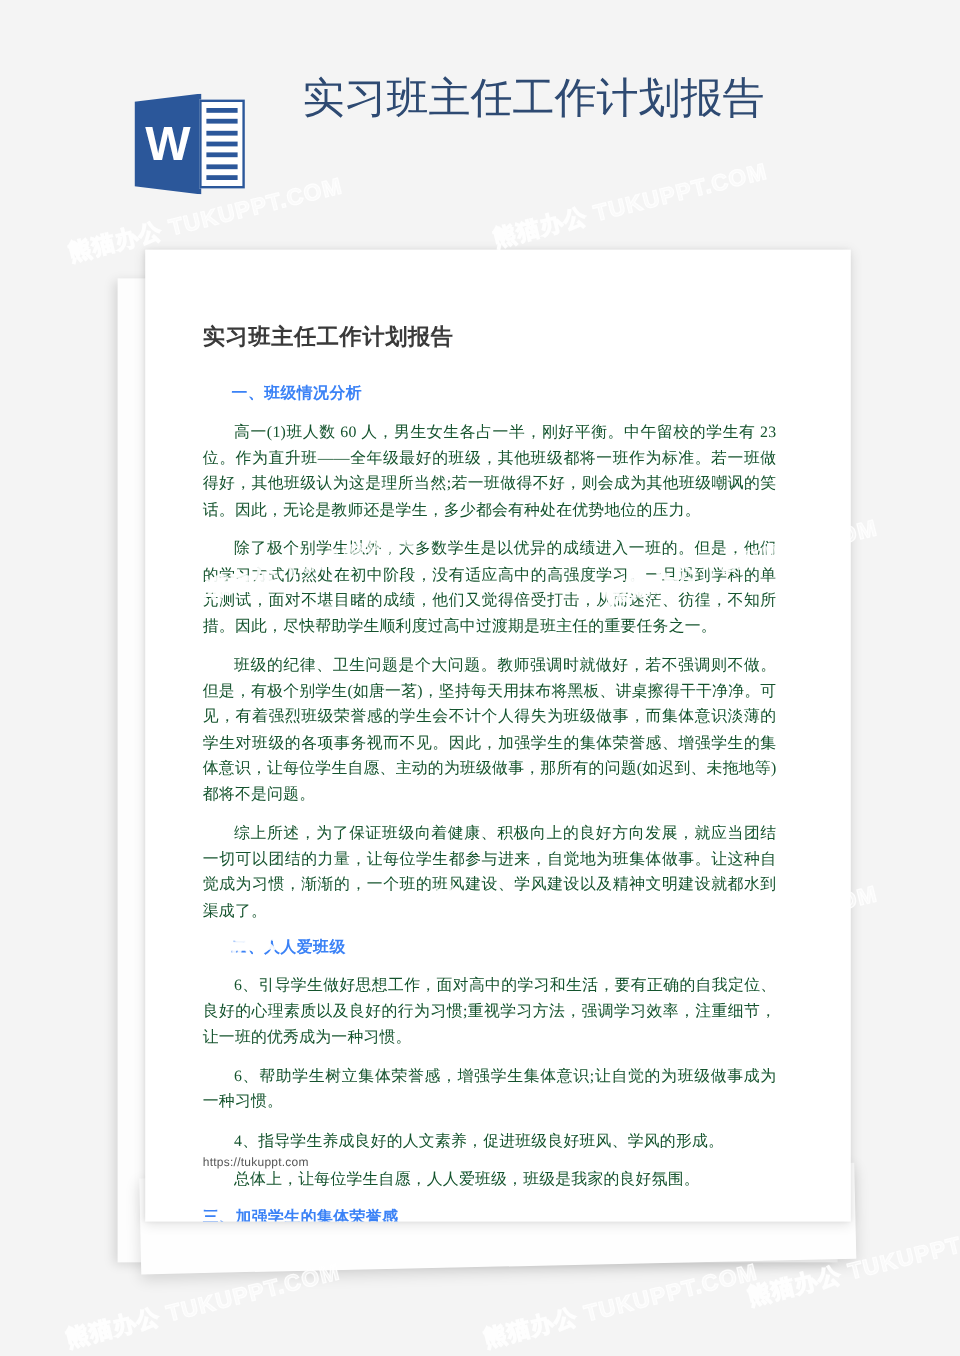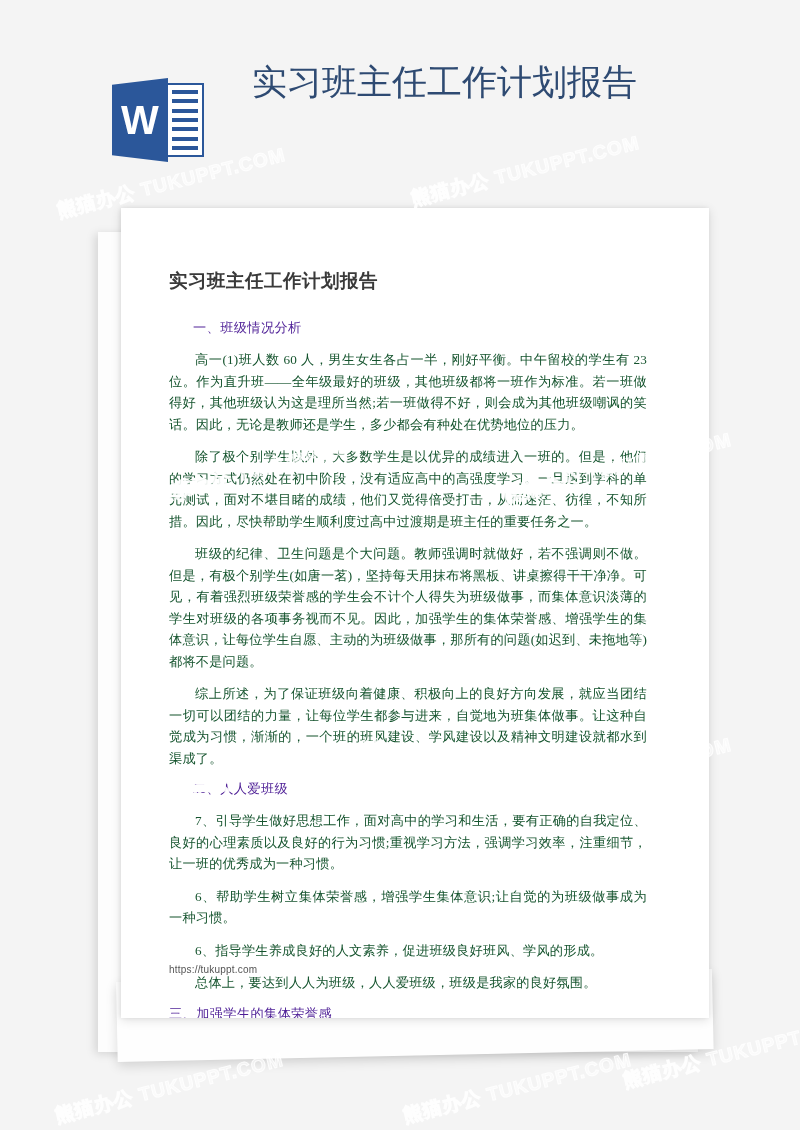--- a/index.html
+++ b/index.html
@@ -156,22 +156,22 @@
     font-family: "Liberation Serif", serif;
     font-size: 18.5px;
     font-weight: bold;
     color: #3a3a3a;
     letter-spacing: 0.5px;
     margin: 0 0 26px 0;
   }
   .doc-heading {
     font-family: "Liberation Serif", serif;
     font-size: 13.2px;
-    font-weight: normal;
-    color: #4c1d95;
+    font-weight: bold;
+    color: #3b82f6;
     margin: 0 0 12px 0;
     text-indent: 24px;
     letter-spacing: 0.4px;
   }
   .doc-heading.no-indent {
     text-indent: 0;
   }
   .doc-para {
     font-family: "Liberation Serif", serif;
     font-size: 13.2px;
@@ -234,21 +234,21 @@
 <div id="document-page">
   <div id="doc-inner">
     <div class="doc-title">实习班主任工作计划报告</div>
     <div id="doc-blocks">
         <div class="doc-heading">一、班级情况分析</div>
         <div class="doc-para">高一(1)班人数 60 人，男生女生各占一半，刚好平衡。中午留校的学生有 23 位。作为直升班——全年级最好的班级，其他班级都将一班作为标准。若一班做得好，其他班级认为这是理所当然;若一班做得不好，则会成为其他班级嘲讽的笑话。因此，无论是教师还是学生，多少都会有种处在优势地位的压力。</div>
         <div class="doc-para">除了极个别学生以外，大多数学生是以优异的成绩进入一班的。但是，他们的学习方式仍然处在初中阶段，没有适应高中的高强度学习。一旦遇到学科的单元测试，面对不堪目睹的成绩，他们又觉得倍受打击，从而迷茫、彷徨，不知所措。因此，尽快帮助学生顺利度过高中过渡期是班主任的重要任务之一。</div>
         <div class="doc-para">班级的纪律、卫生问题是个大问题。教师强调时就做好，若不强调则不做。但是，有极个别学生(如唐一茗)，坚持每天用抹布将黑板、讲桌擦得干干净净。可见，有着强烈班级荣誉感的学生会不计个人得失为班级做事，而集体意识淡薄的学生对班级的各项事务视而不见。因此，加强学生的集体荣誉感、增强学生的集体意识，让每位学生自愿、主动的为班级做事，那所有的问题(如迟到、未拖地等)都将不是问题。</div>
         <div class="doc-para">综上所述，为了保证班级向着健康、积极向上的良好方向发展，就应当团结一切可以团结的力量，让每位学生都参与进来，自觉地为班集体做事。让这种自觉成为习惯，渐渐的，一个班的班风建设、学风建设以及精神文明建设就都水到渠成了。</div>
         <div class="doc-heading">二、人人爱班级</div>
-        <div class="doc-para">7、引导学生做好思想工作，面对高中的学习和生活，要有正确的自我定位、良好的心理素质以及良好的行为习惯;重视学习方法，强调学习效率，注重细节，让一班的优秀成为一种习惯。</div>
+        <div class="doc-para">6、引导学生做好思想工作，面对高中的学习和生活，要有正确的自我定位、良好的心理素质以及良好的行为习惯;重视学习方法，强调学习效率，注重细节，让一班的优秀成为一种习惯。</div>
         <div class="doc-para">6、帮助学生树立集体荣誉感，增强学生集体意识;让自觉的为班级做事成为一种习惯。</div>
-        <div class="doc-para">6、指导学生养成良好的人文素养，促进班级良好班风、学风的形成。</div>
-        <div class="doc-para">总体上，要达到人人为班级，人人爱班级，班级是我家的良好氛围。</div>
+        <div class="doc-para">4、指导学生养成良好的人文素养，促进班级良好班风、学风的形成。</div>
+        <div class="doc-para">总体上，让每位学生自愿，人人爱班级，班级是我家的良好氛围。</div>
         <div class="doc-heading no-indent">三、加强学生的集体荣誉感</div>
       </div>
   </div>
   <div id="doc-footer-url">https://tukuppt.com</div>
 </div>
 
 </body></html>

